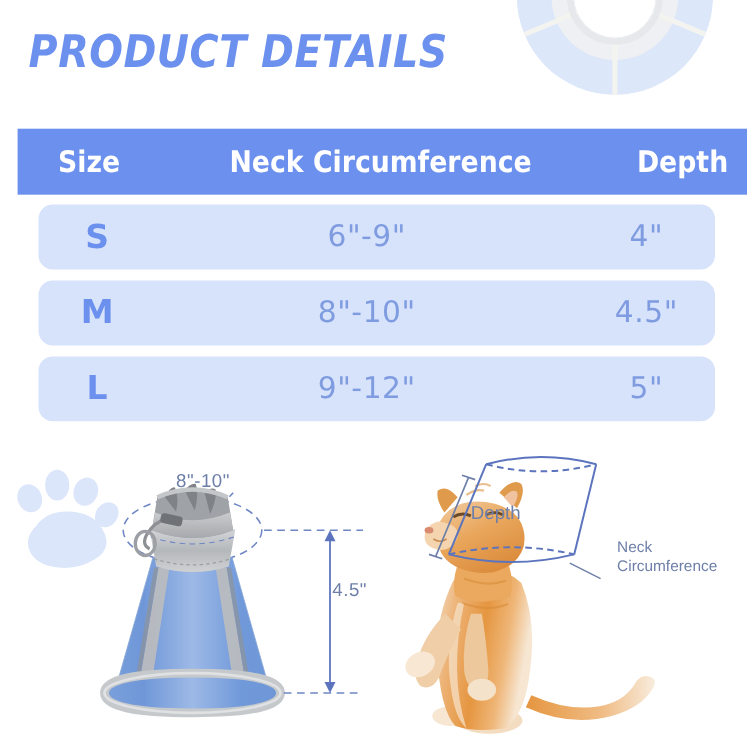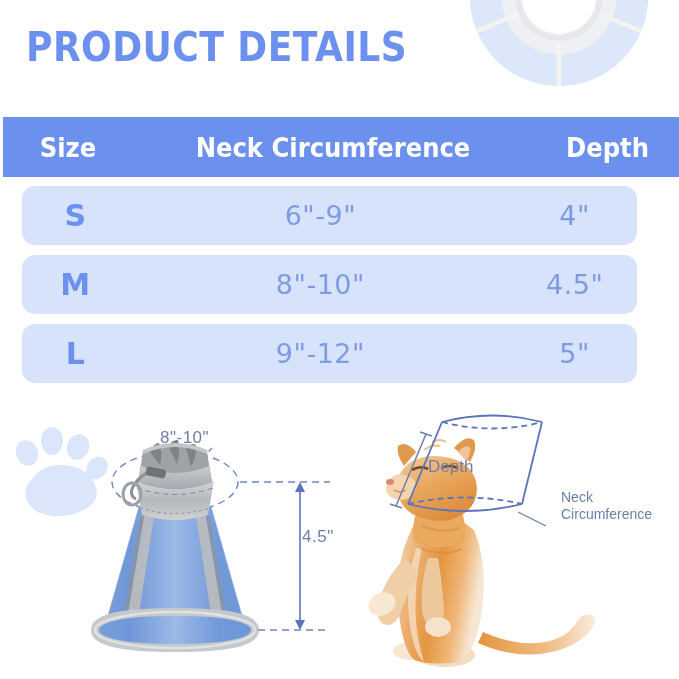--- a/index.html
+++ b/index.html
@@ -27,41 +27,42 @@
     pointer-events: none;
   }
 
   
   .title-wrap {
     position: absolute;
     top: 0;
     left: 0;
     width: 679px;
     height: 117px;
+    font-style: italic;
   }
   .page-title {
     position: absolute;
     left: 26px;
     top: 23px;
     font-size: 41px;
     line-height: 48px;
     font-weight: 700;
     letter-spacing: 0.5px;
     color: #6b90ee;
     font-family: "DejaVu Sans", sans-serif;
     transform: scaleX(0.88);
     transform-origin: left center;
     white-space: nowrap;
   }
 
   
   .size-table {
     position: absolute;
     top: 117px;
-    left: 3px;
+    left: 16px;
     width: 653px;
   }
   .table-header {
     display: flex;
     align-items: center;
     width: 679px;
     height: 60px;
     background: #6b90ee;
   }
   .table-header .cell {

